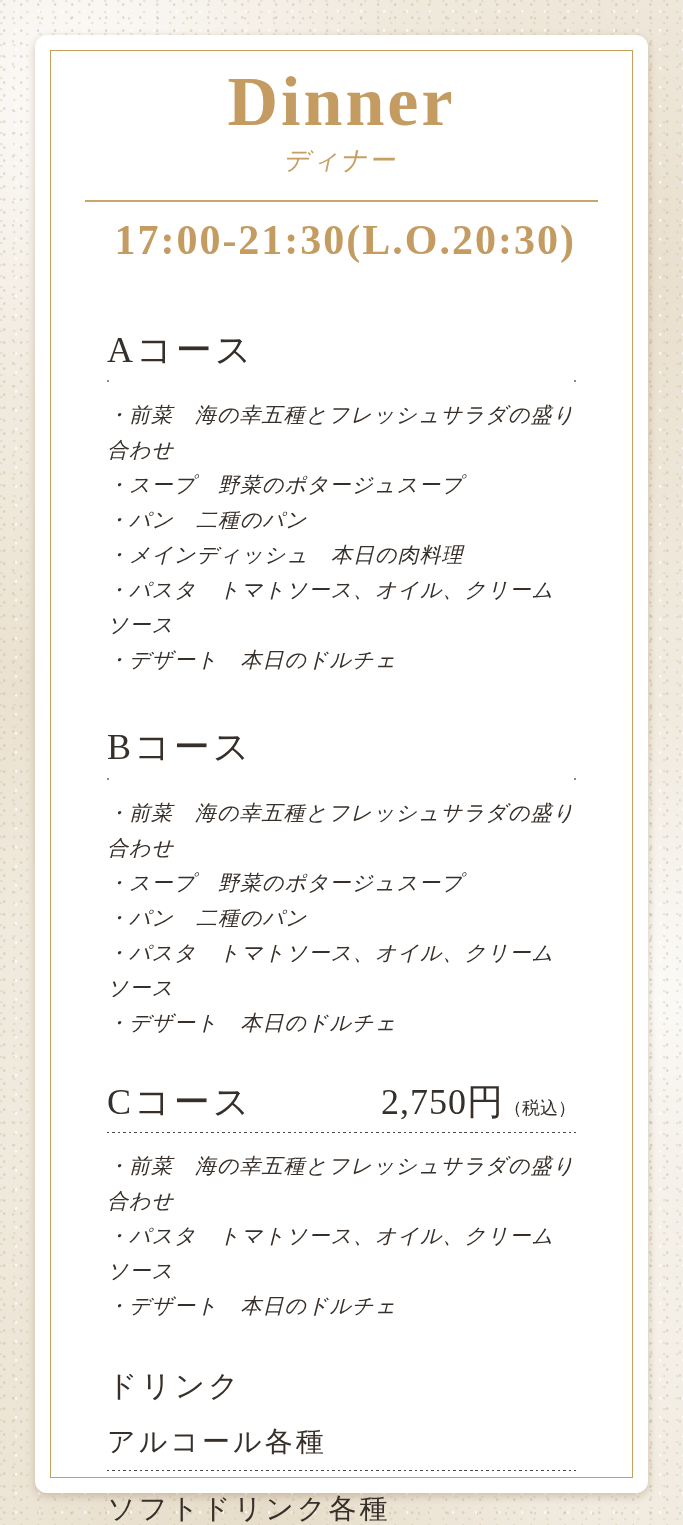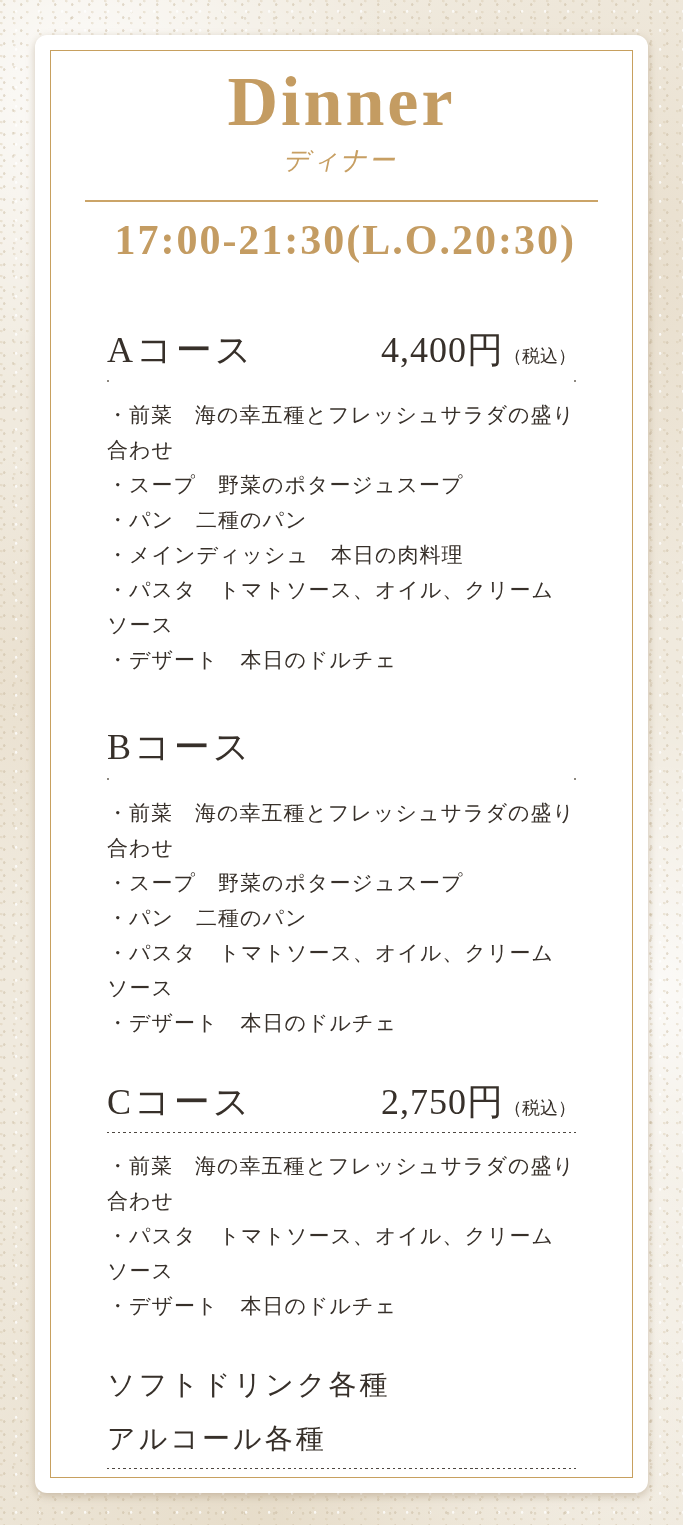--- a/index.html
+++ b/index.html
@@ -72,21 +72,21 @@
     content:"";position:absolute;top:0;width:2px;height:2px;background:#8d8880;
   }
   .sep-ends::before{left:0;}
   .sep-ends::after{right:0;}
   .sep-full{
     height:1px;
     background-image:repeating-linear-gradient(90deg,#4d4741 0 2.5px,transparent 2.5px 5.5px);
   }
   .items{
     list-style:none;margin:16px 0 0;padding:0;
-    color:#37302a;font-size:21px;line-height:35px;letter-spacing:1px;
+    color:#37302a;font-size:21px;line-height:35px;letter-spacing:1px;font-style:italic;
   }
   
   .drinks{margin-top:44px;color:#37302a;}
   .drinks-heading{
     margin:0;font-size:30px;line-height:1.2;font-weight:normal;letter-spacing:3px;
   }
   .drink-row{margin-top:21px;}
   .drink-label{
     font-size:28px;line-height:1.2;letter-spacing:3px;display:block;
   }
@@ -104,23 +104,20 @@
         <div class="subtitle">
           <span>ディナー</span>
         </div>
         <hr class="gold-rule">
         <div class="hours">17:00-21:30(L.O.20:30)</div>
       </header>
 
       <section class="course a">
         <div class="course-head">
           <span class="course-name">Aコース</span>
-          <span>
-            <span class="course-price">4,400円</span><span class="course-tax">（税込）</span>
-          </span>
         </div>
         <div class="sep sep-ends"></div>
         <ul class="items">
           <li>・前菜　海の幸五種とフレッシュサラダの盛り合わせ</li>
           <li>・スープ　野菜のポタージュスープ</li>
           <li>・パン　二種のパン</li>
           <li>・メインディッシュ　本日の肉料理</li>
           <li>・パスタ　トマトソース、オイル、クリームソース</li>
           <li>・デザート　本日のドルチェ</li>
         </ul>
@@ -149,25 +146,26 @@
         </div>
         <div class="sep sep-full"></div>
         <ul class="items">
           <li>・前菜　海の幸五種とフレッシュサラダの盛り合わせ</li>
           <li>・パスタ　トマトソース、オイル、クリームソース</li>
           <li>・デザート　本日のドルチェ</li>
         </ul>
       </section>
 
       <section class="drinks">
+        <h2 class="drinks-heading">ドリンク</h2>
+        <div class="drink-row">
+          <span class="drink-label">アルコール各種</span>
+          <div class="sep sep-full"></div>
+        </div>
         <div class="drink-row">
           <span class="drink-label">ソフトドリンク各種</span>
 
-        </div>
-        <div class="drink-row">
-          <span class="drink-label">アルコール各種</span>
-          <div class="sep sep-full"></div>
         </div>
       </section>
 
     </div>
   </div>
 </div>
 
 </body></html>

